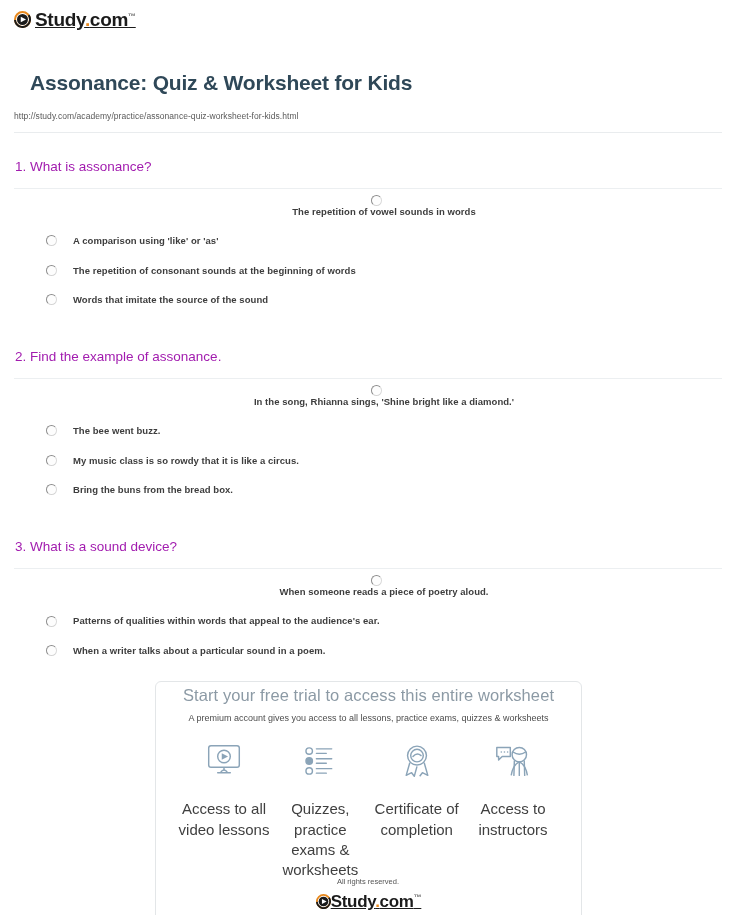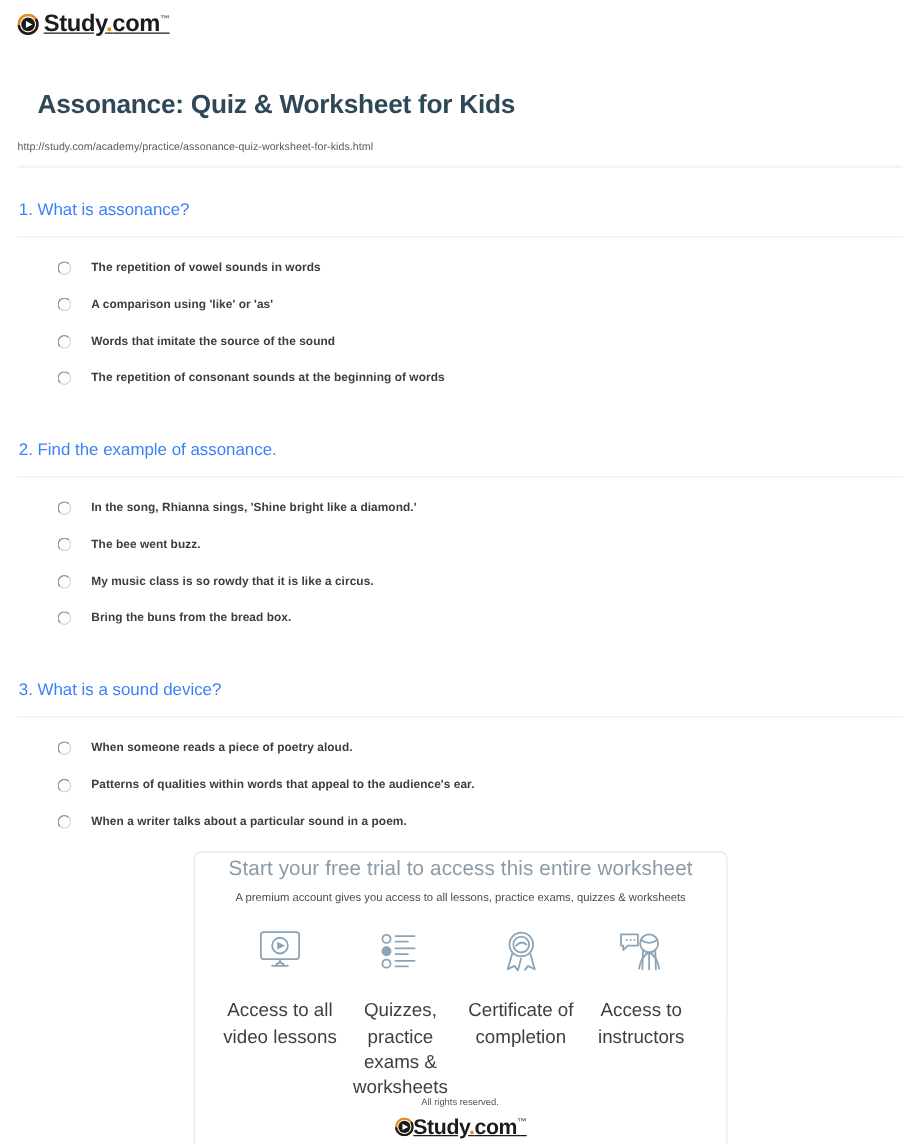--- a/index.html
+++ b/index.html
@@ -24,25 +24,25 @@
   h1.title{
     margin:16px;font-size:21px;font-weight:700;color:#2f4858;
     letter-spacing:-.2px;line-height:1.2;
   }
   .url{margin:7px 0 0 0;font-size:8.5px;color:#5a5a5a;letter-spacing:.05px;}
   .rule{height:1px;background:#e9ecee;margin:11px 0 0 0;width:100%;}
 
   
   .questions{padding:0 14px;}
   .question{margin-top:25px;}
-  .q-text{font-size:13.5px;color:#3b82f6;font-weight:400;line-height:1.3;margin:0 0 0 1px;}
+  .q-text{font-size:13.5px;color:#a21caf;font-weight:400;line-height:1.3;margin:0 0 0 1px;}
   .q-rule{height:1px;background:#eceff1;margin-top:12px;}
   .answers{margin:0;padding:0;list-style:none;}
   .answer{display:flex;align-items:center;margin-top:18px;padding-left:32px;}
-  .answer:first-child{margin-top:19px;}
+  .answer:first-child{margin-top:6px;flex-direction:column;}
   .radio{
     width:9px;height:9px;border-radius:50%;
     border:1px solid #8d8d8d;border-right-color:#d8d8d8;border-bottom-color:#d4d4d4;
     background:#fdfdfd;flex:0 0 auto;margin-right:16px;
     box-shadow:inset 0 0 0 1px #ffffff;
   }
   .answer-text{font-size:9.5px;font-weight:700;color:#3d3d3d;letter-spacing:.05px;line-height:1.2;}
 
   
   .promo-wrap{position:absolute;left:155px;top:681px;width:427px;}
@@ -111,25 +111,25 @@
         <li class="answer">
           <span class="radio"></span>
           <span class="answer-text">The repetition of vowel sounds in words</span>
         </li>
         <li class="answer">
           <span class="radio"></span>
           <span class="answer-text">A comparison using 'like' or 'as'</span>
         </li>
         <li class="answer">
           <span class="radio"></span>
+          <span class="answer-text">The repetition of consonant sounds at the beginning of words</span>
+        </li>
+        <li class="answer">
+          <span class="radio"></span>
           <span class="answer-text">Words that imitate the source of the sound</span>
-        </li>
-        <li class="answer">
-          <span class="radio"></span>
-          <span class="answer-text">The repetition of consonant sounds at the beginning of words</span>
         </li>
       </ul>
     </div>
 
     <div class="question" style="margin-top:43px;">
       <p class="q-text">2. Find the example of assonance.</p>
       <div class="q-rule"></div>
       <ul class="answers">
         <li class="answer">
           <span class="radio"></span>

